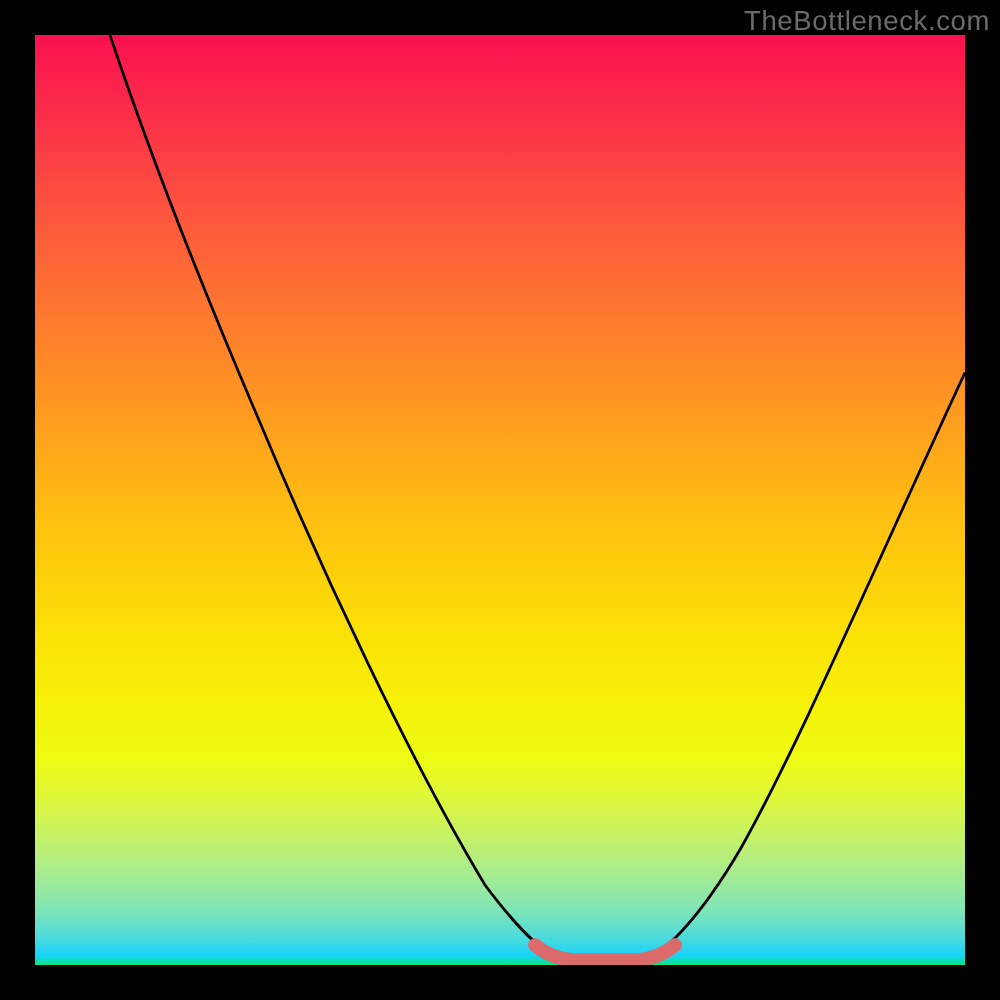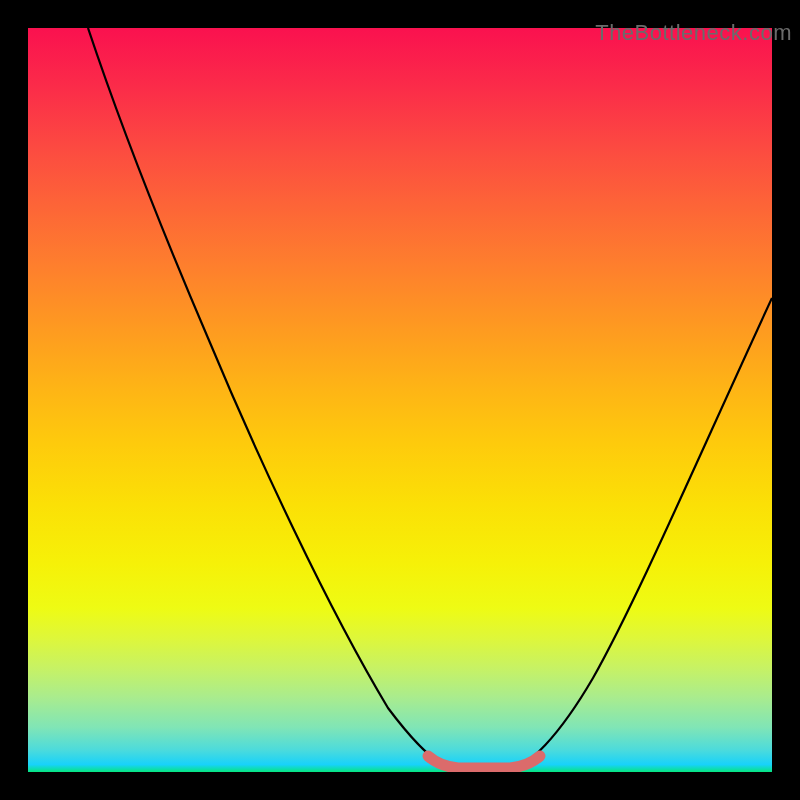--- a/index.html
+++ b/index.html
@@ -41,21 +41,21 @@
       #c7f264 86%,
       #a9ec8e 90%,
       #80e5b6 94%,
       #4ddbdb 97%,
       #18d2fa 99%,
       #06e57f 100%
     );
   }
   .watermark {
     position: absolute;
-    top: 20px;
+    top: 4px;
     right: 8px;
     color: #6b6b6b;
     font-size: 22px;
     font-weight: 500;
     letter-spacing: 0.5px;
     z-index: 10;
   }
   .curve-svg {
     position: absolute;
     top: 0;

